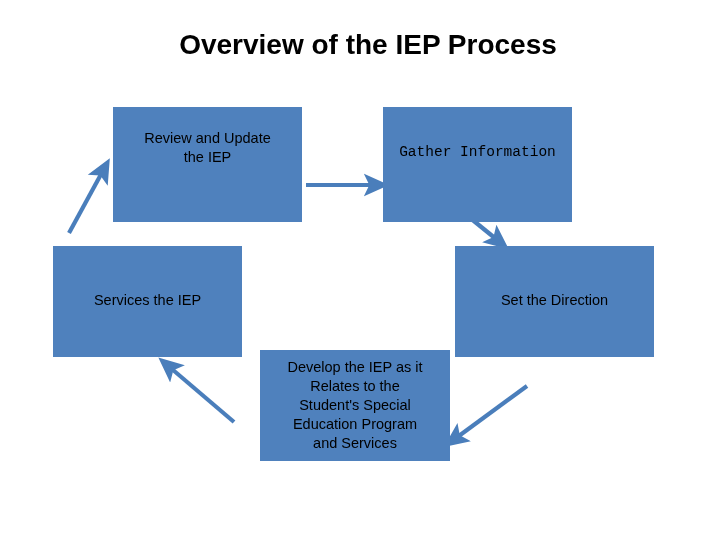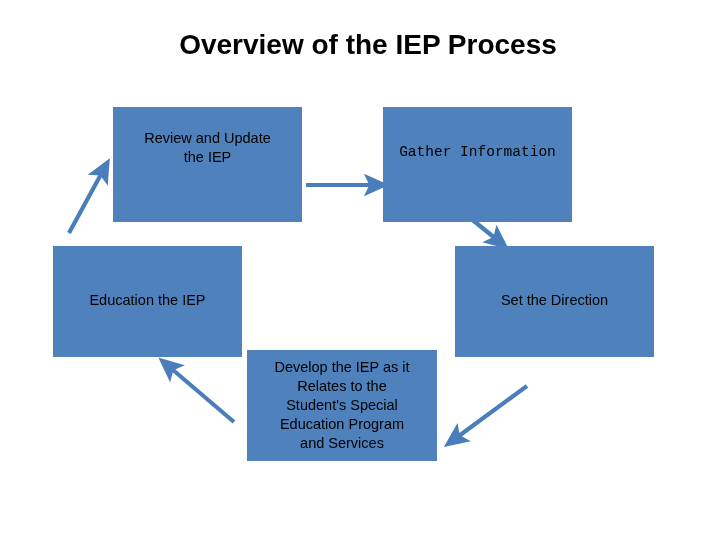--- a/index.html
+++ b/index.html
@@ -55,21 +55,21 @@
 
   #box-gather   { left: 383px; top: 107px; width: 189px; height: 115px; }
   #box-gather .box-label { transform: translateY(-12px); font-family: Liberation Mono, monospace; }
 
   #box-implement{ left: 53px;  top: 246px; width: 189px; height: 111px; }
   #box-implement .box-label { transform: translateY(-1px); }
 
   #box-direction{ left: 455px; top: 246px; width: 199px; height: 111px; }
   #box-direction .box-label { transform: translateY(-1px); }
 
-  #box-develop  { left: 247px; top: 350px; width: 190px; height: 111px; }
+  #box-develop  { left: 260px; top: 350px; width: 190px; height: 111px; }
   #box-develop .box-label { transform: translateY(0px); }
 
   .arrow-layer {
     position: absolute;
     left: 0;
     top: 0;
     width: 720px;
     height: 540px;
     pointer-events: none;
   }
@@ -124,16 +124,16 @@
 
   <div class="process-box" id="box-develop">
     <div class="box-label">Develop the IEP as it
 Relates to the
 Student's Special
 Education Program
 and Services</div>
   </div>
 
   <div class="process-box" id="box-implement">
-    <div class="box-label">Education the IEP</div>
+    <div class="box-label">Services the IEP</div>
   </div>
 
 </div>
 
 </body></html>

